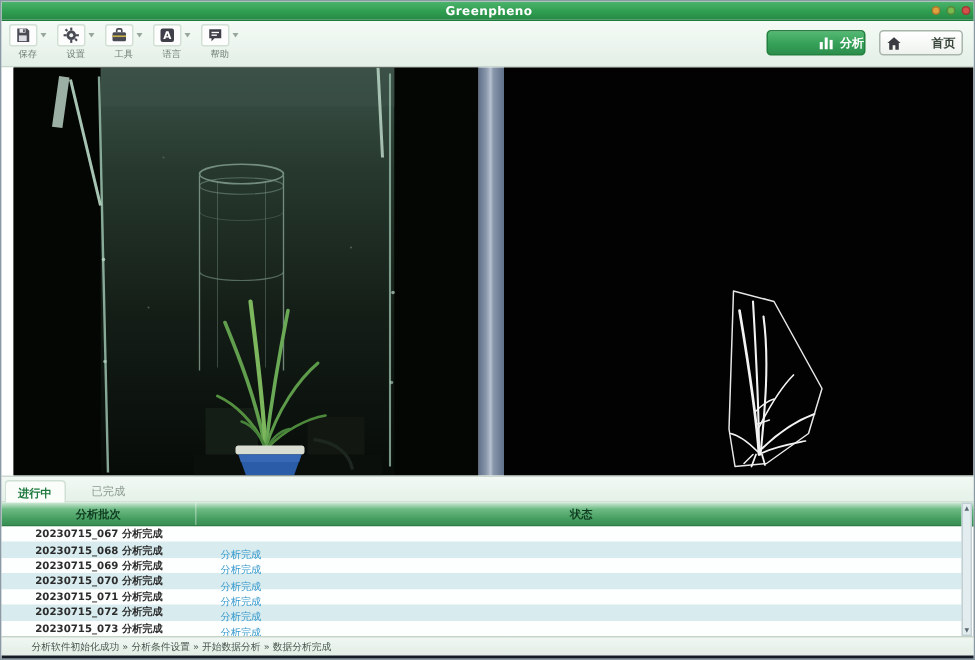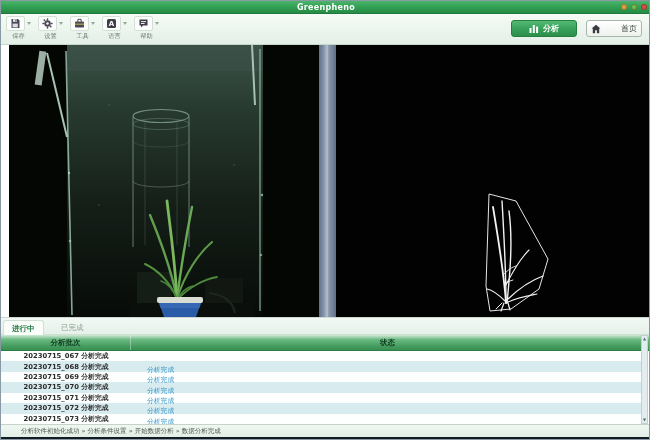--- a/index.html
+++ b/index.html
@@ -21,24 +21,24 @@
   .tool-group { position:absolute; left:4px; top:2px; display:flex; gap:5px; }
   .tool-btn { width:27px; display:flex; flex-direction:column; align-items:center; cursor:default; }
   .tool-top { display:flex; align-items:center; gap:2px; }
   .tool-box { width:19px; height:15px; background:#fcfdfc; border:1px solid #d2e0d6; border-radius:2px;
     display:flex; align-items:center; justify-content:center; }
   .caret { width:0; height:0; border-left:2.5px solid transparent; border-right:2.5px solid transparent; border-top:3px solid #97a69b; }
   .tool-label { margin-top:1px; font-size:6.5px; color:#6e7e73; white-space:nowrap; transform:scale(.95); }
 
   .analyze-btn { position:absolute; right:74px; top:6px; width:66px; height:17px;
     background:linear-gradient(#54b873,#35a058 55%,#2c8f4c); border:1px solid #23803f; border-radius:3px;
-    color:#fff; font-size:8px; font-weight:bold; display:flex; align-items:center; justify-content:center; gap:4px; cursor:pointer; }
+    color:#fff; font-size:8px; font-weight:bold; display:flex; align-items:center; justify-content:flex-end; gap:4px; cursor:pointer; }
   .home-btn { position:absolute; right:9px; top:6px; width:56px; height:17px;
     background:linear-gradient(#ffffff,#eef2ee); border:1px solid #aab6ac; border-radius:3px;
-    color:#3a463c; font-size:8px; font-weight:normal; display:flex; align-items:center; justify-content:center; gap:20px; cursor:pointer; }
+    color:#3a463c; font-size:8px; font-weight:bold; display:flex; align-items:center; justify-content:center; gap:20px; cursor:pointer; }
 
   
   .main { position:absolute; left:0; top:44px; width:650px; height:272px; background:#ffffff; }
   .panel { position:absolute; top:0; height:272px; background:#000; overflow:hidden; }
   .panel-left { left:8px; width:310px; }
   .panel-right { left:335px; width:313px; }
   .splitter { position:absolute; left:318px; top:0; width:17px; height:272px; cursor:col-resize;
     background:linear-gradient(90deg,#5f7089 0%,#8997ab 30%,#b6c1d1 48%,#8997ab 58%,#5f7089 100%); }
 
   

